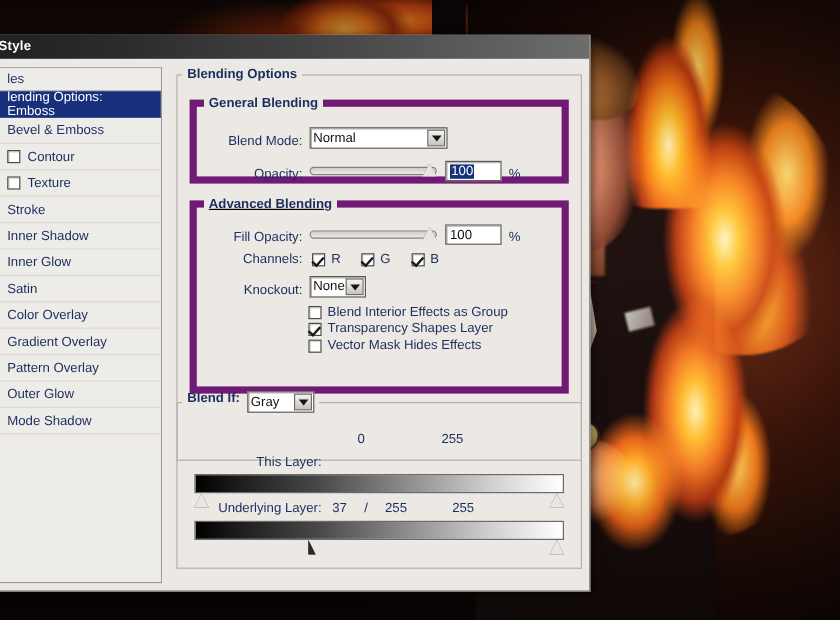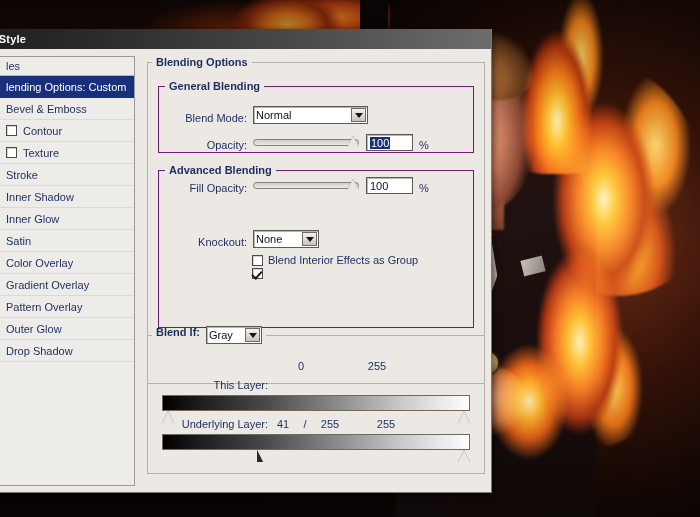--- a/index.html
+++ b/index.html
@@ -209,32 +209,32 @@
     border-radius:0;
     margin:0; padding:0;
     background:transparent;
     position:absolute;
   }
   fieldset.grp > legend {
     font-size:11px; font-weight:bold; color:#1b2d5e;
     padding:0 4px; margin-left:4px;
   }
   fieldset.inner {
-    border:1px solid #701a75;
+    border:6px solid #701a75;
     margin:0; padding:0;
     position:absolute;
   }
   fieldset.inner > legend {
     font-size:11px; font-weight:bold; color:#1b2d5e;
     padding:0 4px; margin-left:6px;
   }
 
   #grp-blending { left:0; top:0; right:0; height:328px; }
   #grp-general  { left:10px; top:12px; right:10px; height:73px; }
-  #grp-advanced { left:10px; top:96px; right:10px; height:164px; }
+  #grp-advanced { left:10px; top:96px; right:10px; height:164px;text-decoration:underline; }
   #grp-blendif  { left:0; top:270px; right:0; height:148px; }
 
   .row { display:flex; align-items:flex-end; font-size:11px; color:#1b2d5e; }
   .lbl { text-align:right; }
 
   select.ps, .fakesel {
     font-family:"Liberation Sans", sans-serif;
     font-size:11px; color:#111;
     background:#ffffff;
     border:1px solid #5d5a56;
@@ -339,21 +339,21 @@
 
   <div id="dlg-body">
 
     <div id="sidebar">
       <div class="side-head">
         <span>les</span>
       </div>
       <div class="side-list">
 
         <div class="side-item selected">
-          <span>lending Options: Custom</span>
+          <span>lending Options: Emboss</span>
         </div>
         <div class="side-item">
           <span>Bevel &amp; Emboss</span>
         </div>
         <div class="side-item">
           <span class="cb"></span>
           <span>Contour</span>
         </div>
         <div class="side-item">
           <span class="cb"></span>
@@ -377,21 +377,21 @@
         <div class="side-item">
           <span>Gradient Overlay</span>
         </div>
         <div class="side-item">
           <span>Pattern Overlay</span>
         </div>
         <div class="side-item">
           <span>Outer Glow</span>
         </div>
         <div class="side-item">
-          <span>Drop Shadow</span>
+          <span>Mode Shadow</span>
         </div>
 
         <div class="side-fill"></div>
       </div>
     </div>
 
     <div id="rightpane">
 
       <fieldset class="grp" id="grp-blending">
         <legend>Blending Options</legend>
@@ -418,50 +418,70 @@
             <div class="numfield sel" style="width:47px; margin-left:7px;">
               <span>100</span>
             </div>
             <span class="pct" style="margin-left:6px;">%</span>
           </div>
         </fieldset>
 
         <fieldset class="inner" id="grp-advanced">
           <legend>Advanced Blending</legend>
 
-          <div class="row" style="position:absolute; left:10px; top:0; width:320px;">
+          <div class="row" style="position:absolute; left:10px; top:10px; width:320px;">
             <span class="lbl" style="width:78px;">Fill Opacity:</span>
             <div class="slider" style="width:106px; margin-left:6px;">
               <div class="track"></div>
               <div class="knob" id="fill-knob" style="left: 94px;"></div>
             </div>
             <div class="numfield" style="width:47px; margin-left:7px;">
               <span>100</span>
             </div>
             <span class="pct" style="margin-left:6px;">%</span>
           </div>
 
+          <div class="row" style="position:absolute; left:10px; top:34px; width:320px;">
+            <span class="lbl" style="width:78px;">Channels:</span>
+            <span class="ckrow" style="margin:0 0 0 8px;">
+              <span class="cb checked"></span>
+              <span>R</span>
+            </span>
+            <span class="ckrow" style="margin:0 0 0 17px;">
+              <span class="cb checked"></span>
+              <span>G</span>
+            </span>
+            <span class="ckrow" style="margin:0 0 0 17px;">
+              <span class="cb checked"></span>
+              <span>B</span>
+            </span>
+          </div>
 
           <div class="row" style="position:absolute; left:10px; top:54px; width:320px;">
             <span class="lbl" style="width:78px;">Knockout:</span>
-            <div class="fakesel" style="width:66px; margin-left:6px;">
+            <div class="fakesel" style="width:47px; margin-left:6px;">
               <span>None</span>
               <span class="arrowbox">
                   <i></i>
                 </span>
             </div>
           </div>
 
           <div style="position:absolute; left:93px; top:78px;">
             <div class="ckrow">
               <span class="cb"></span>
               <span>Blend Interior Effects as Group</span>
             </div>
             <div class="ckrow">
               <span class="cb checked"></span>
+              <span>Transparency Shapes Layer</span>
+            </div>
+            <div class="ckrow">
+              <span class="cb"></span>
+              <span>Vector Mask Hides Effects</span>
             </div>
           </div>
         </fieldset>
       </fieldset>
 
       <fieldset class="grp" id="grp-blendif">
         <legend style="display:flex; gap:6px;">
           <span>Blend If:</span>
           <span class="fakesel" style="width:56px; font-weight:normal;">
             <span>Gray</span>
@@ -482,21 +502,21 @@
             <div class="handrow">
               <div class="hand" id="tl-low" style="left: 0px;"></div>
               <div class="hand" id="tl-high" style="left: 296px;"></div>
             </div>
           </div>
         </div>
 
         <div style="position:absolute; left:14px; top:74px; right:14px;">
           <div class="vals">
             <span style="width:106px; text-align:right;">Underlying Layer:</span>
-            <span style="width:30px; text-align:center;">41</span>
+            <span style="width:30px; text-align:center;">37</span>
             <span style="width:14px; text-align:center;">/</span>
             <span style="width:36px; text-align:center;">255</span>
             <span style="width:76px; text-align:center;">255</span>
           </div>
           <div class="stack" style="margin-top:4px;">
             <div class="gradbar"></div>
             <div class="handrow">
               <div class="hand half-right" id="ul-low" style="left: 94.72px;"></div>
               <div class="hand" id="ul-high" style="left: 296px;"></div>
             </div>

